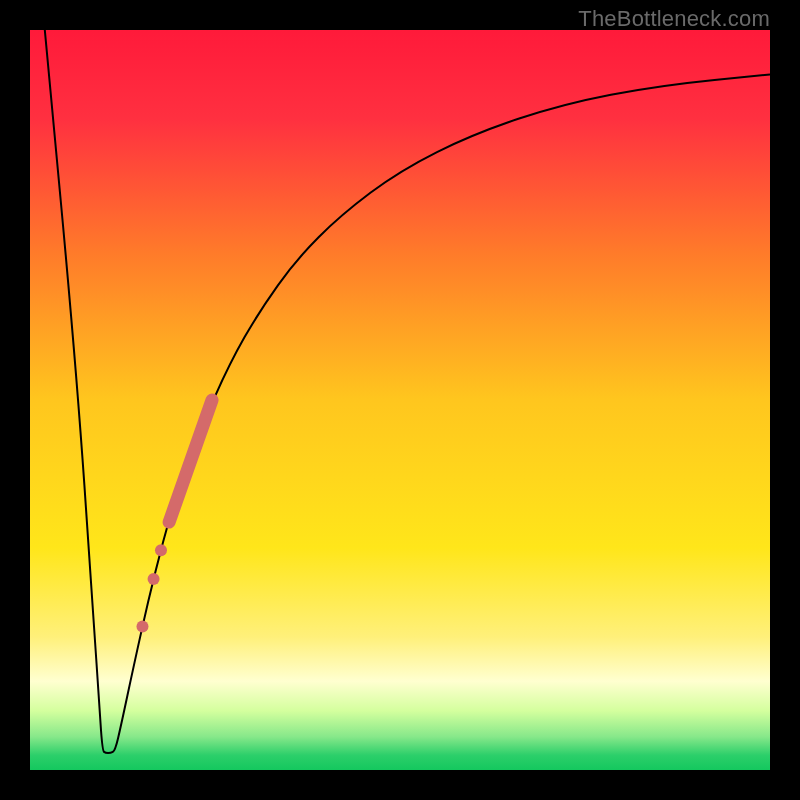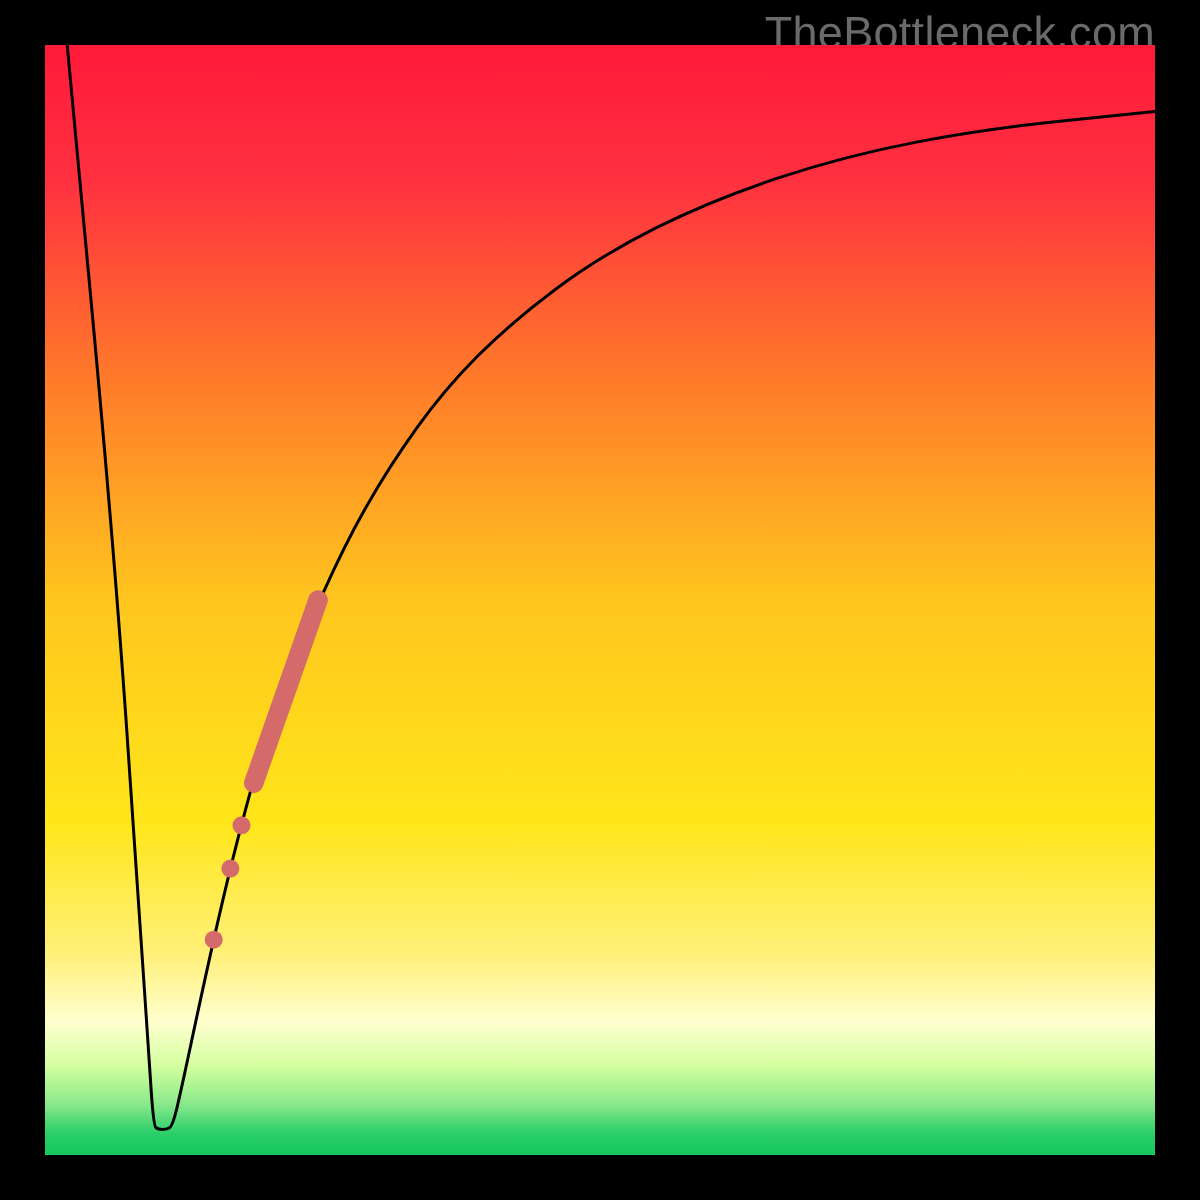--- a/index.html
+++ b/index.html
@@ -24,21 +24,21 @@
     left: 30px;
     width: 740px;
     height: 740px;
     overflow: hidden;
   }
   .watermark {
     position: absolute;
     top: 6px;
     right: 30px;
     color: #6a6a6a;
-    font-size: 30px;
+    font-size: 22px;
     font-weight: 500;
     letter-spacing: 0.2px;
     font-family: Arial, Helvetica, sans-serif;
     user-select: none;
   }
   svg {
     display: block;
   }
 </style>
 </head>

